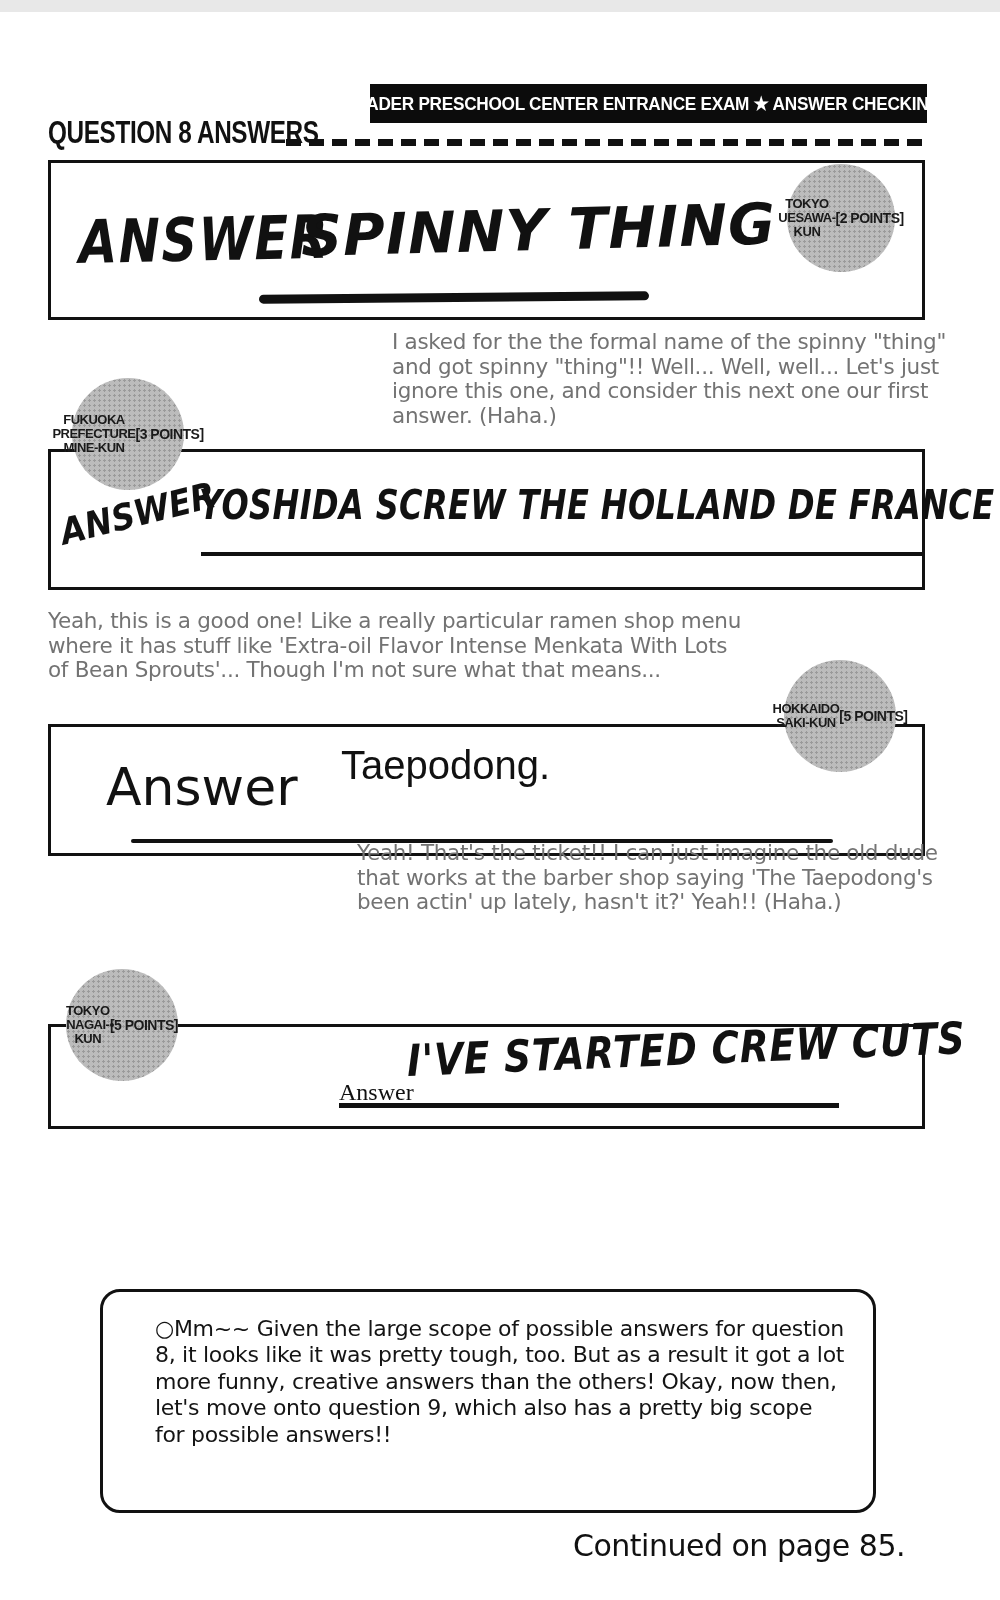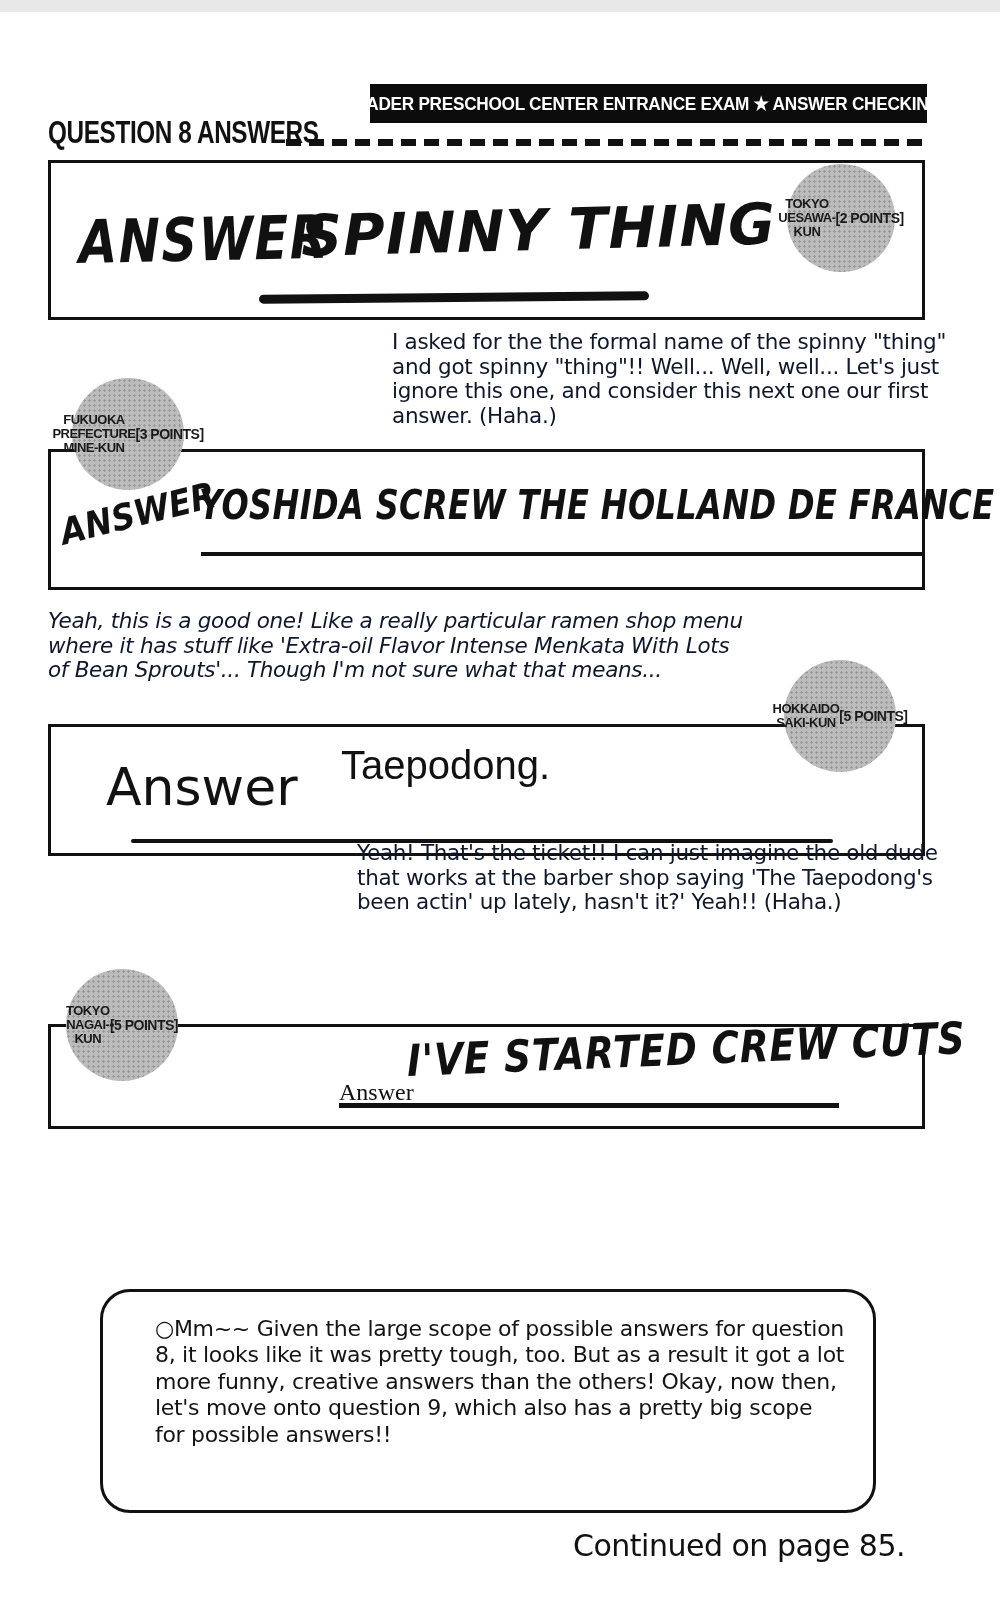--- a/index.html
+++ b/index.html
@@ -89,31 +89,31 @@
   }
   .badge-divider { width: 84%; border-top: 4px dotted #1a1a1a; margin: 3px 0 4px 0; }
   .badge-points {
     font-family: "Liberation Sans", sans-serif; font-weight: 700; font-size: 14px;
     letter-spacing: -0.5px; color: #1a1a1a; white-space: nowrap;
   }
 
   
   .comment {
     position: absolute; font-size: 21.5px; line-height: 1.14; letter-spacing: -0.3px;
-    color: #0f172a; font-family: "DejaVu Sans", sans-serif;
+    color: #737373; font-family: "DejaVu Sans", sans-serif;
   }
   .comment1 { left: 392px; top: 318px; width: 560px; }
-  .comment2 { left: 48px;  top: 597px; width: 700px; font-style: italic; }
+  .comment2 { left: 48px;  top: 597px; width: 700px; }
   .comment3 { left: 357px; top: 829px; width: 600px; }
   .comment4 { left: 48px;  top: 1122px; width: 730px; }
 
   
   .note {
     position: absolute; left: 100px; top: 1277px; width: 776px; height: 224px;
-    border: 3.5px solid #111; border-radius: 30px; background: #fff; text-decoration: underline;
+    border: 3.5px solid #111; border-radius: 20px; background: #fff; text-decoration: underline;
   }
   .note-text {
     position: absolute; left: 52px; top: 24px; width: 690px;
     font-size: 22px; line-height: 1.2; letter-spacing: -0.3px; color: #141414;
   }
 
   .continued {
     position: absolute; left: 573px; top: 1516px; font-size: 30px;
     letter-spacing: -0.5px; white-space: nowrap; color: #111;
   }

